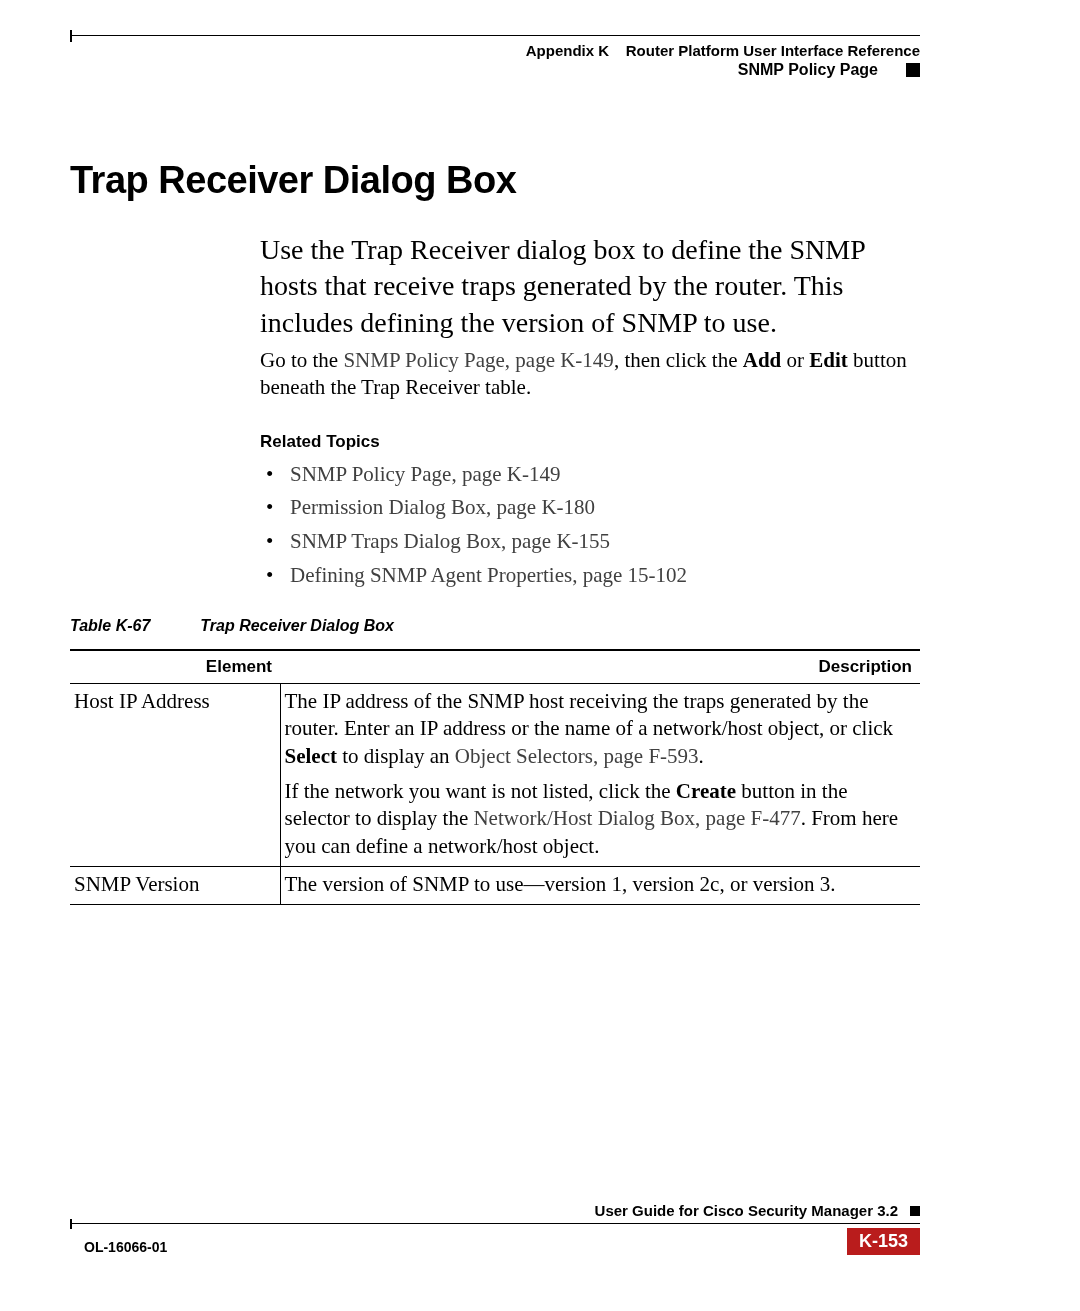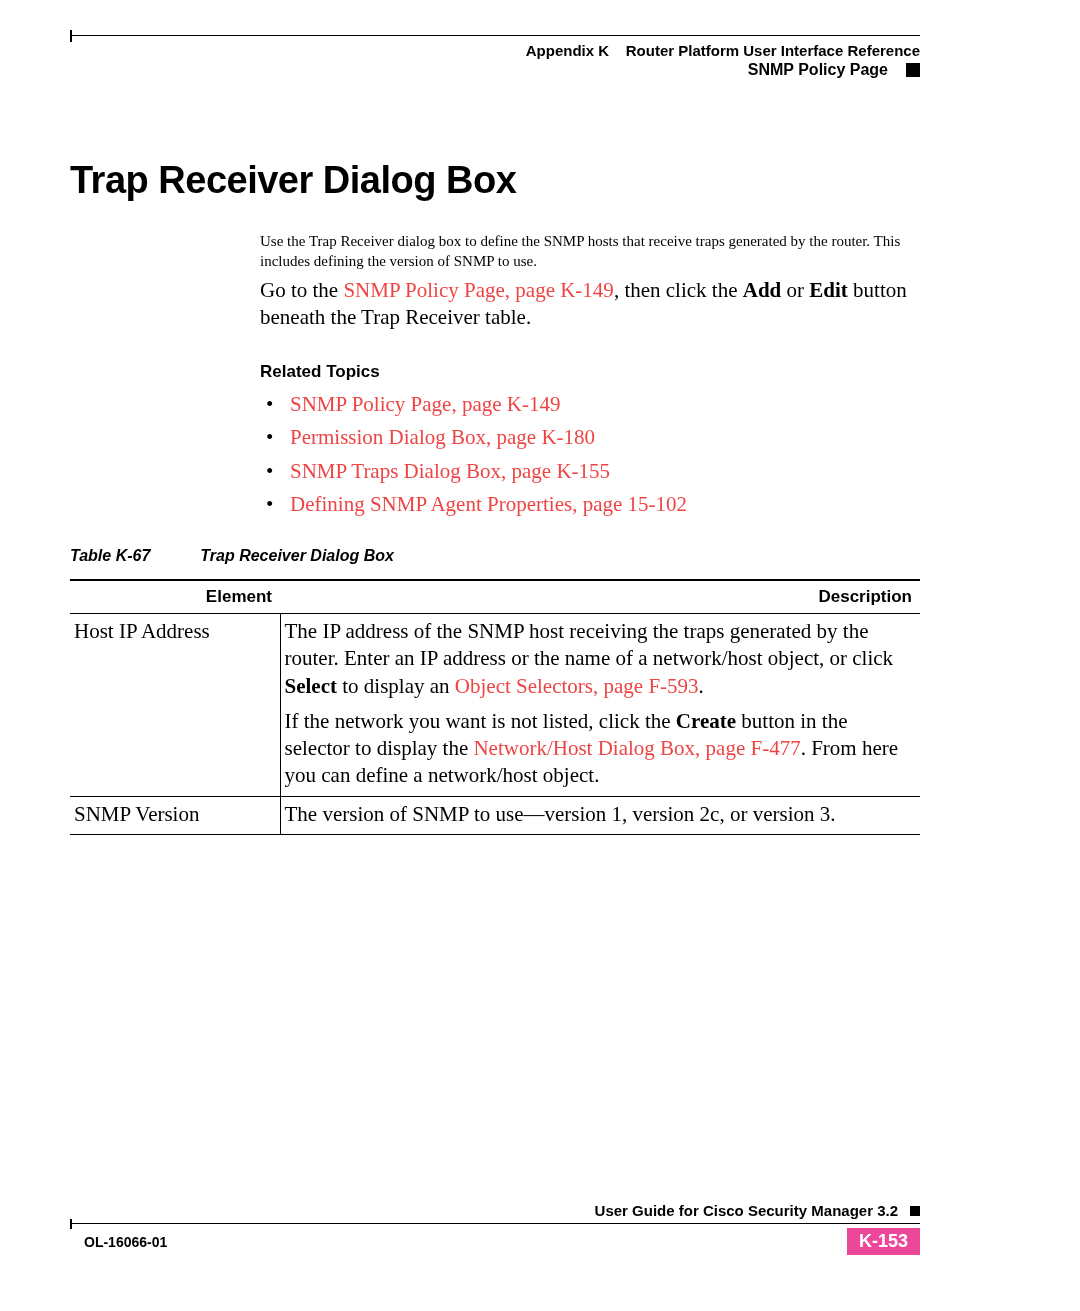--- a/index.html
+++ b/index.html
@@ -34,56 +34,56 @@
     justify-content: flex-end;
     align-items: flex-start;
     font-family: Arial, Helvetica, sans-serif;
     font-weight: bold;
     font-size: 15px;
   }
   .header-left { padding-left: 12px; }
   .header-right {
     display: flex;
     align-items: center;
-    gap: 18px;
+    gap: 28px;
     margin-top: 18px;
   }
   .square-marker {
     width: 14px; height: 14px;
     background: #000;
   }
   .main-title {
     margin-top: 80px;
     font-family: Arial, Helvetica, sans-serif;
     font-weight: 800;
     font-size: 38px;
     letter-spacing: -0.5px;
   }
   .intro {
     margin-top: 30px;
     margin-left: 190px;
-    font-size: 15px;
+    font-size: 28px;
     line-height: 1.3;
     width: 660px;
   }
   .section-heading {
     margin-top: 30px;
     margin-left: 190px;
     font-family: Arial, Helvetica, sans-serif;
     font-weight: bold;
     font-size: 17px;
   }
   .nav-path {
     margin-top: 6px;
     margin-left: 190px;
     font-size: 21px;
     line-height: 1.3;
     width: 660px;
   }
-  .link { color: #ef4444; }
+  .link { color: #404040; }
   .bold { font-weight: bold; }
   .topics-list {
     margin-top: 6px;
     margin-left: 220px;
     font-size: 21px;
     line-height: 1.6;
     list-style: none;
   }
   .topics-list li::before {
     content: "•";
@@ -148,31 +148,31 @@
     border-top: 1.5px solid #000;
     margin-top: 4px;
     position: relative;
   }
   .footer-rule .tick {
     position: absolute; left:0; top:-5px; width:2px; height:10px; background:#000;
   }
   .footer-bottom {
     display:flex;
     justify-content: space-between;
-    align-items:center;
+    align-items:flex-end;
     margin-top:4px;
   }
   .footer-bottom .doc {
     font-family: Arial, Helvetica, sans-serif;
     font-weight: bold;
     font-size: 14px;
     padding-left: 14px;
   }
   .page-num {
-    background:#ec4899;
+    background:#b91c1c;
     color:#fff;
     font-family: Arial, Helvetica, sans-serif;
     font-weight: bold;
     font-size: 18px;
     padding: 3px 12px;
   }
 </style>
 </head>
 <body>
 

